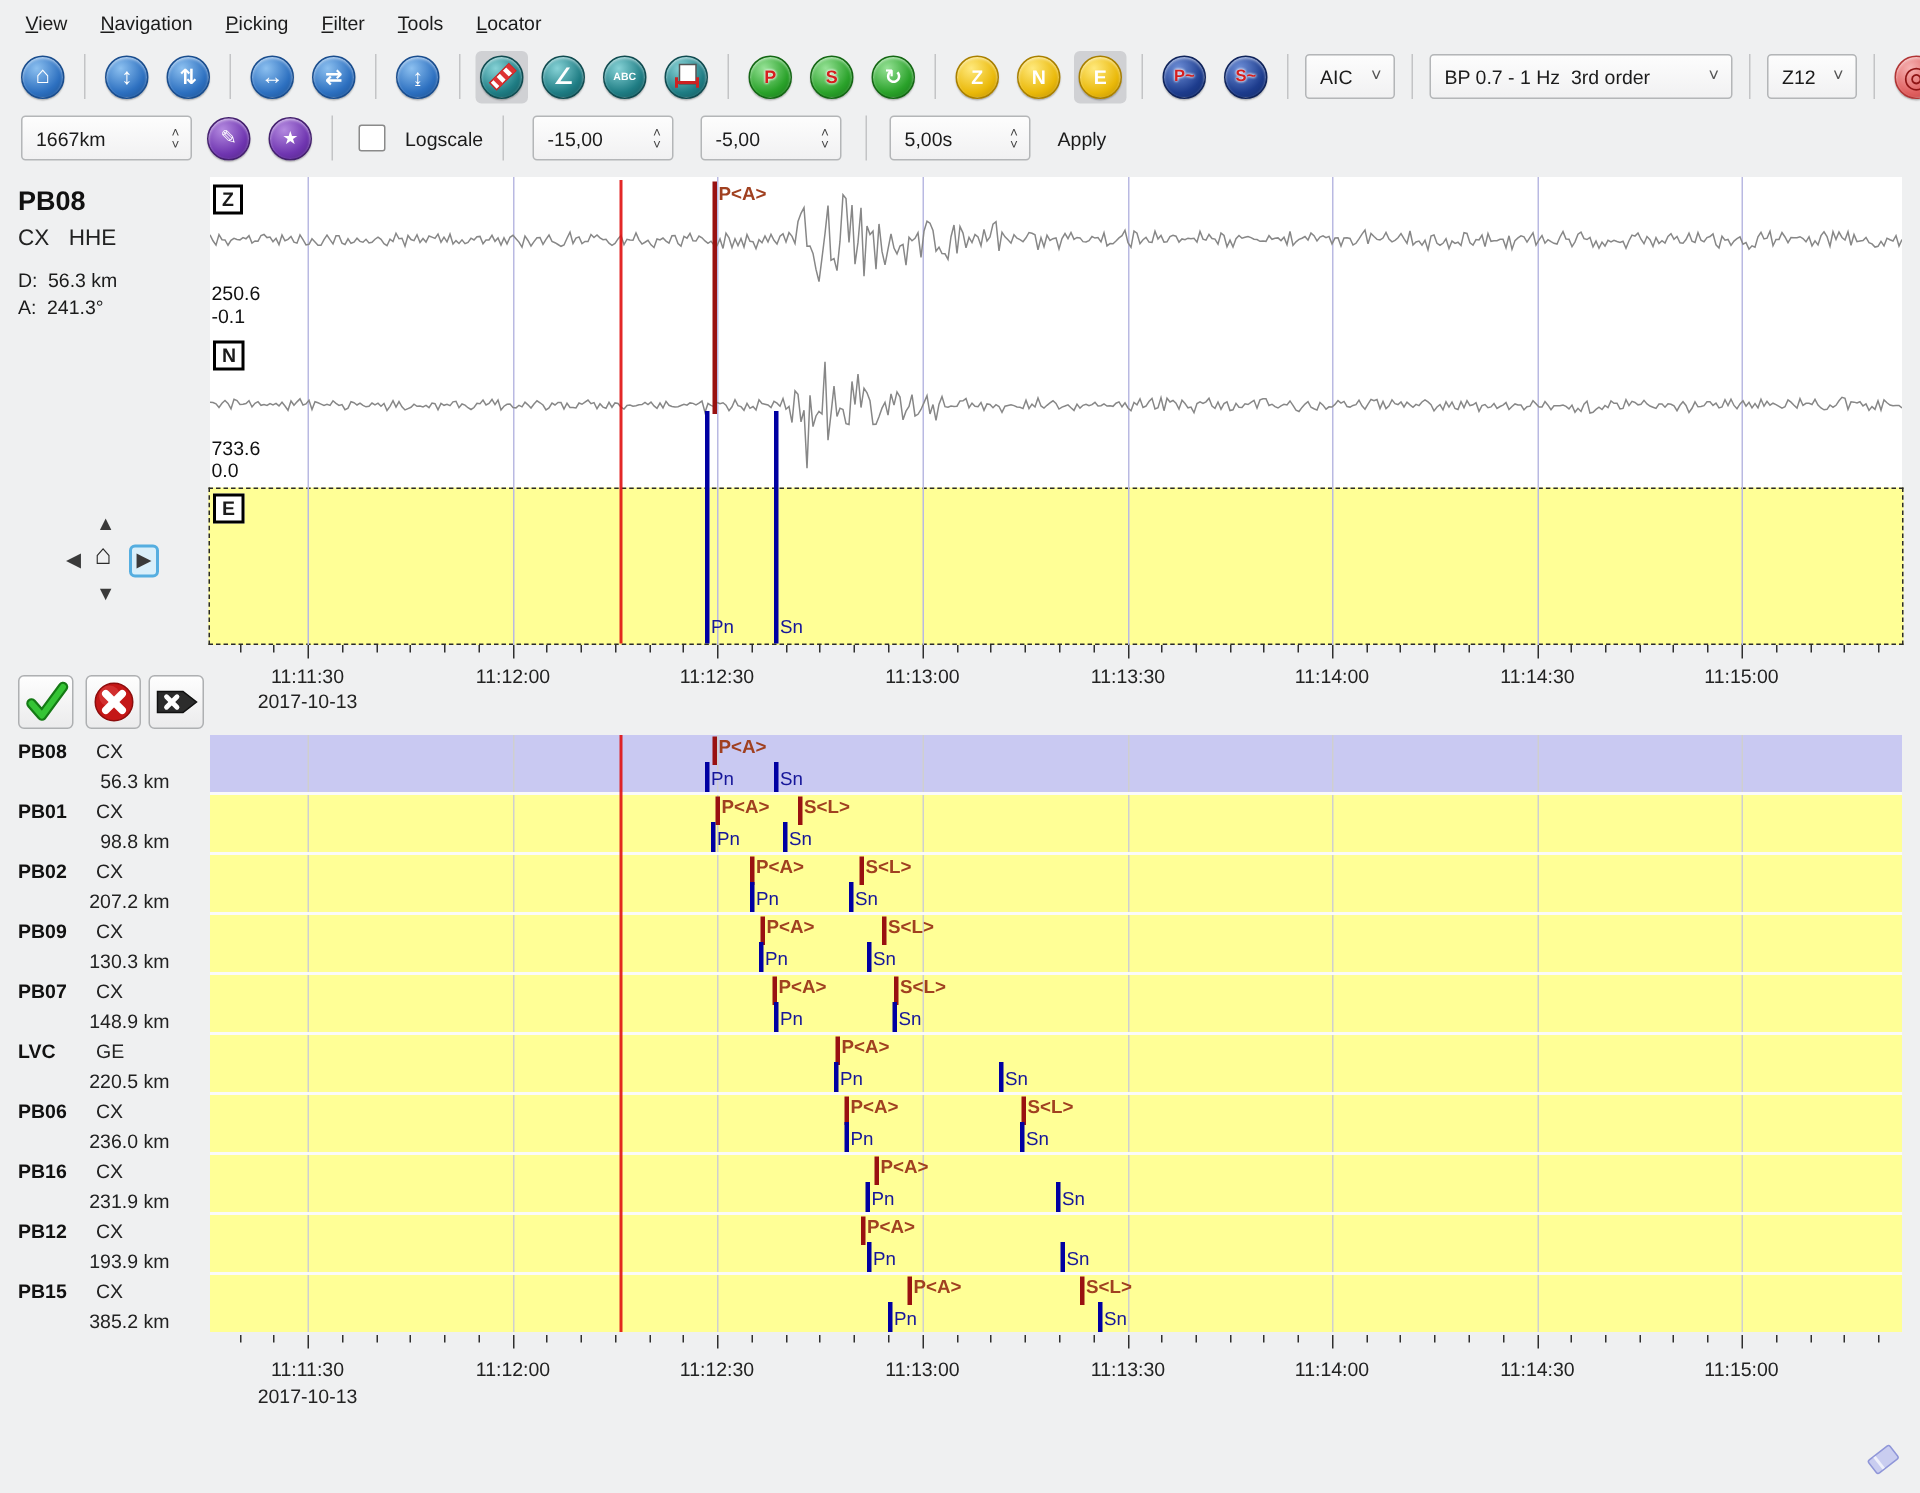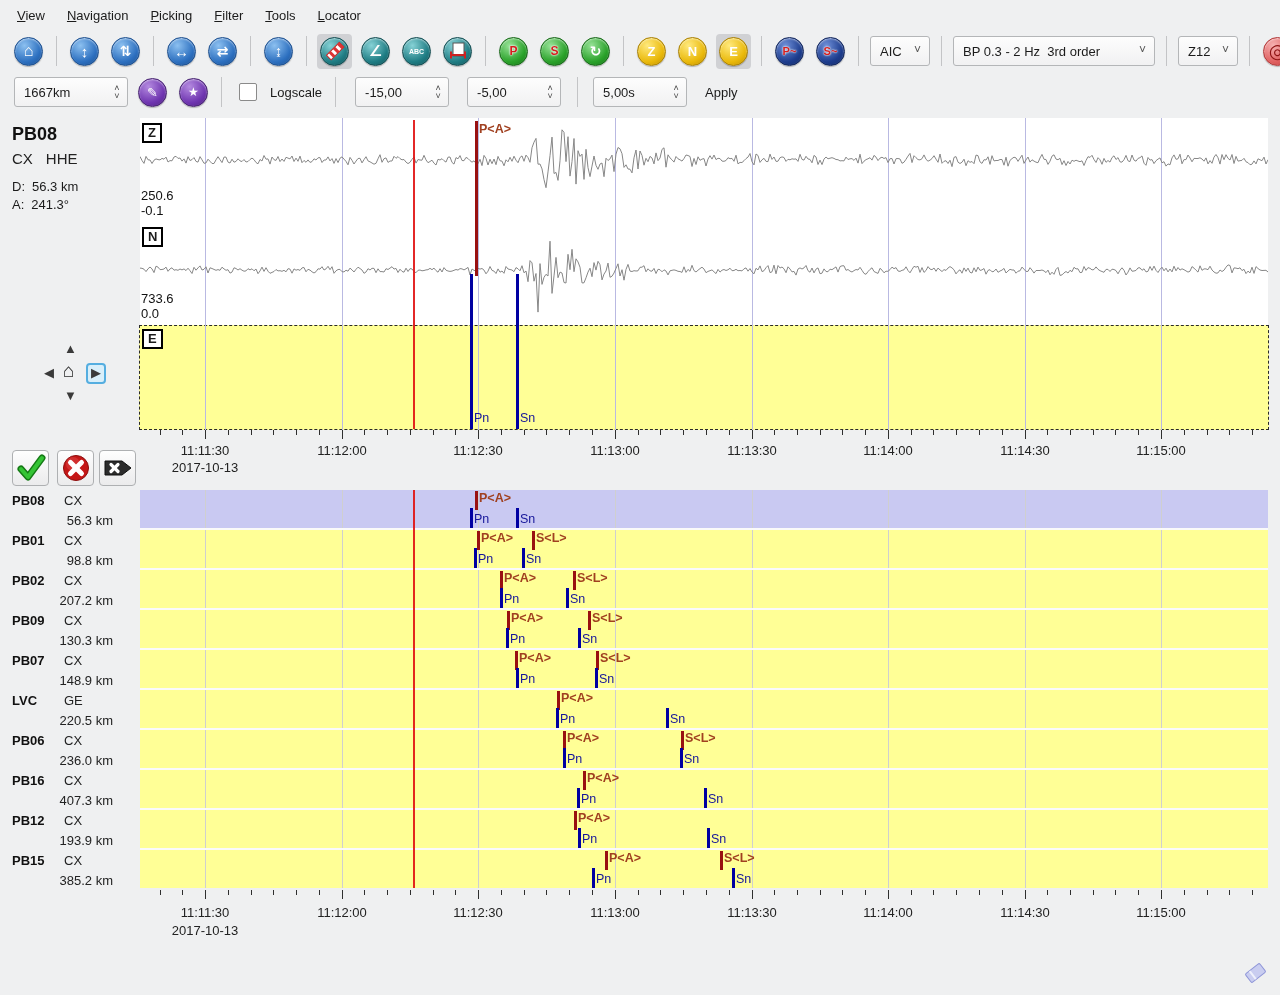--- a/index.html
+++ b/index.html
@@ -171,21 +171,21 @@
       <span class="icon-wrap">
         <span class="icon-btn icon-navy glyph-red" style="font-size:11px;">S~</span>
       </span>
       <span class="tb-sep"></span>
       <div class="combo" style="width:58px;">
         <span class="combo-text">AIC</span>
         <span class="combo-arrow">˅</span>
       </div>
       <span class="tb-sep"></span>
       <div class="combo" style="width:200px;">
-        <span class="combo-text">BP 0.3 - 2 Hz  3rd order</span>
+        <span class="combo-text">BP 0.7 - 1 Hz  3rd order</span>
         <span class="combo-arrow">˅</span>
       </div>
       <span class="tb-sep"></span>
       <div class="combo" style="width:58px;">
         <span class="combo-text">Z12</span>
         <span class="combo-arrow">˅</span>
       </div>
       <span class="tb-sep"></span>
       <span class="icon-wrap">
         <span class="icon-btn icon-red" style="font-size: 20px; color: rgb(142, 20, 20);">◎</span>
@@ -507,21 +507,21 @@
         <div class="pick-label" style="left:427px;top:1px;color:#a04020;font-weight:bold;">P&lt;A&gt;</div>
         <div class="vline" style="left:541px;top:1px;width:2.5px;height:19px;background:#991111;"></div>
         <div class="pick-label" style="left:545px;top:1px;color:#a04020;font-weight:bold;">S&lt;L&gt;</div>
         <div class="vline" style="left:423px;top:18px;width:2.5px;height:20px;background:#0000a2;"></div>
         <div class="pick-label" style="left:427px;top:22px;color:#16169a;">Pn</div>
         <div class="vline" style="left:540px;top:18px;width:2.5px;height:20px;background:#0000a2;"></div>
         <div class="pick-label" style="left:544px;top:22px;color:#16169a;">Sn</div>
       </div>
       <div class="st-code" style="top:773px;">PB16</div>
       <div class="st-net" style="top:773px;">CX</div>
-      <div class="st-dist" style="top:793px;">407.3 km</div>
+      <div class="st-dist" style="top:793px;">231.9 km</div>
       <div class="track" style="top:770px;background:#ffff96;">
         <div class="gridline" style="left:65px;background:#cfcfcf;"></div>
         <div class="gridline" style="left:202px;background:#cfcfcf;"></div>
         <div class="gridline" style="left:338px;background:#cfcfcf;"></div>
         <div class="gridline" style="left:475px;background:#cfcfcf;"></div>
         <div class="gridline" style="left:612px;background:#cfcfcf;"></div>
         <div class="gridline" style="left:748px;background:#cfcfcf;"></div>
         <div class="gridline" style="left:885px;background:#cfcfcf;"></div>
         <div class="gridline" style="left:1021px;background:#cfcfcf;"></div>
         <div class="vline" style="left:443px;top:1px;width:2.5px;height:19px;background:#991111;"></div>

